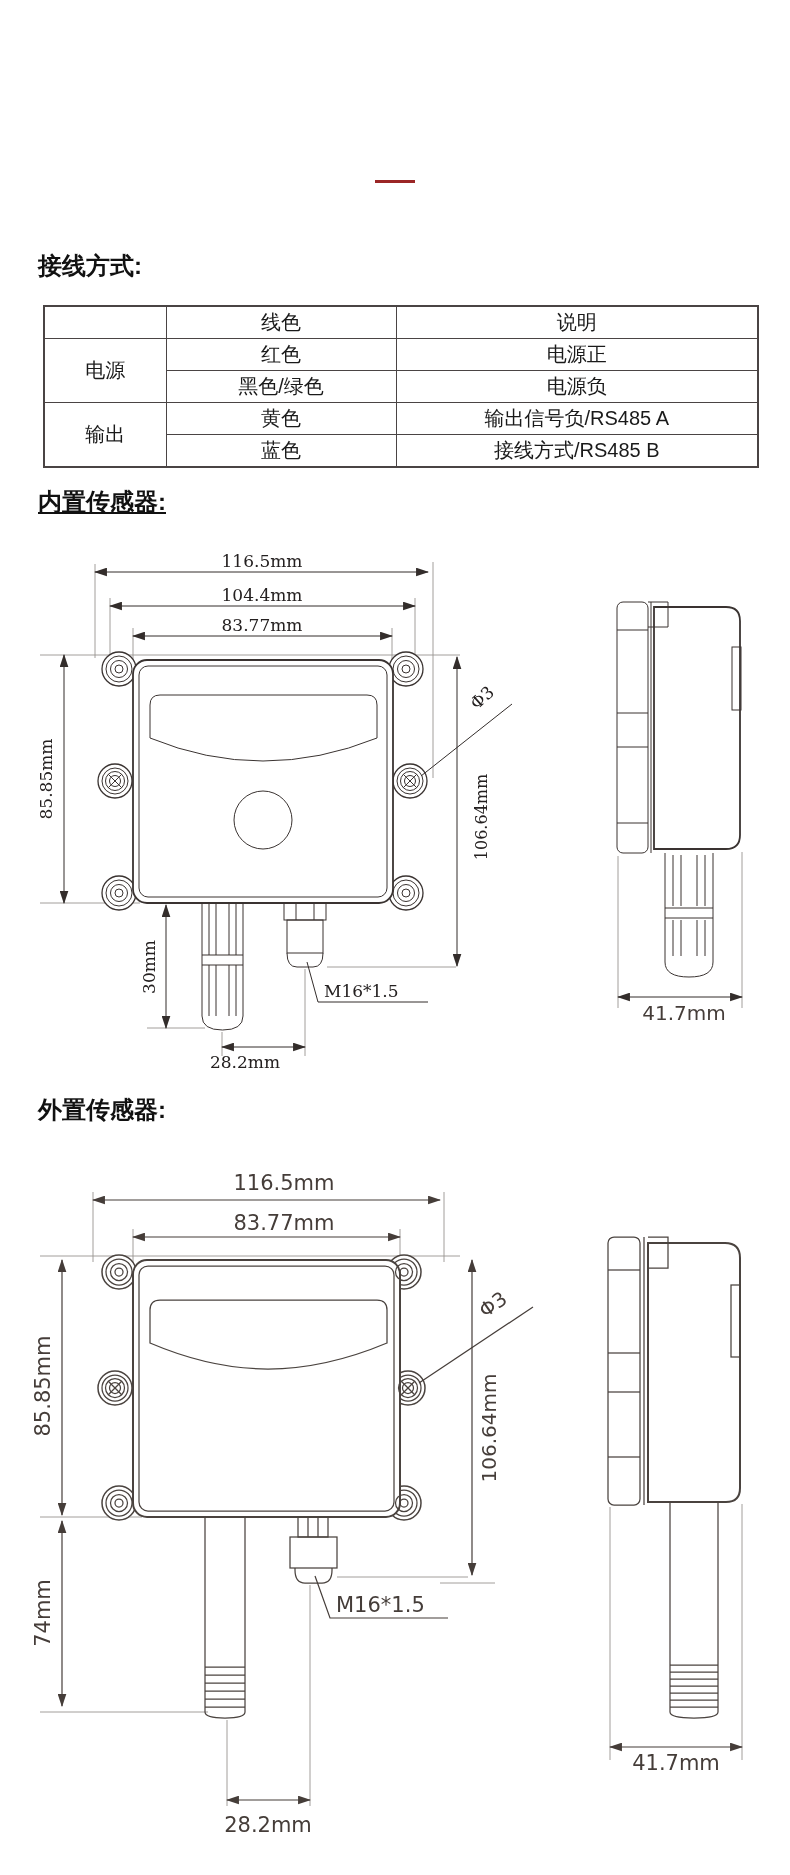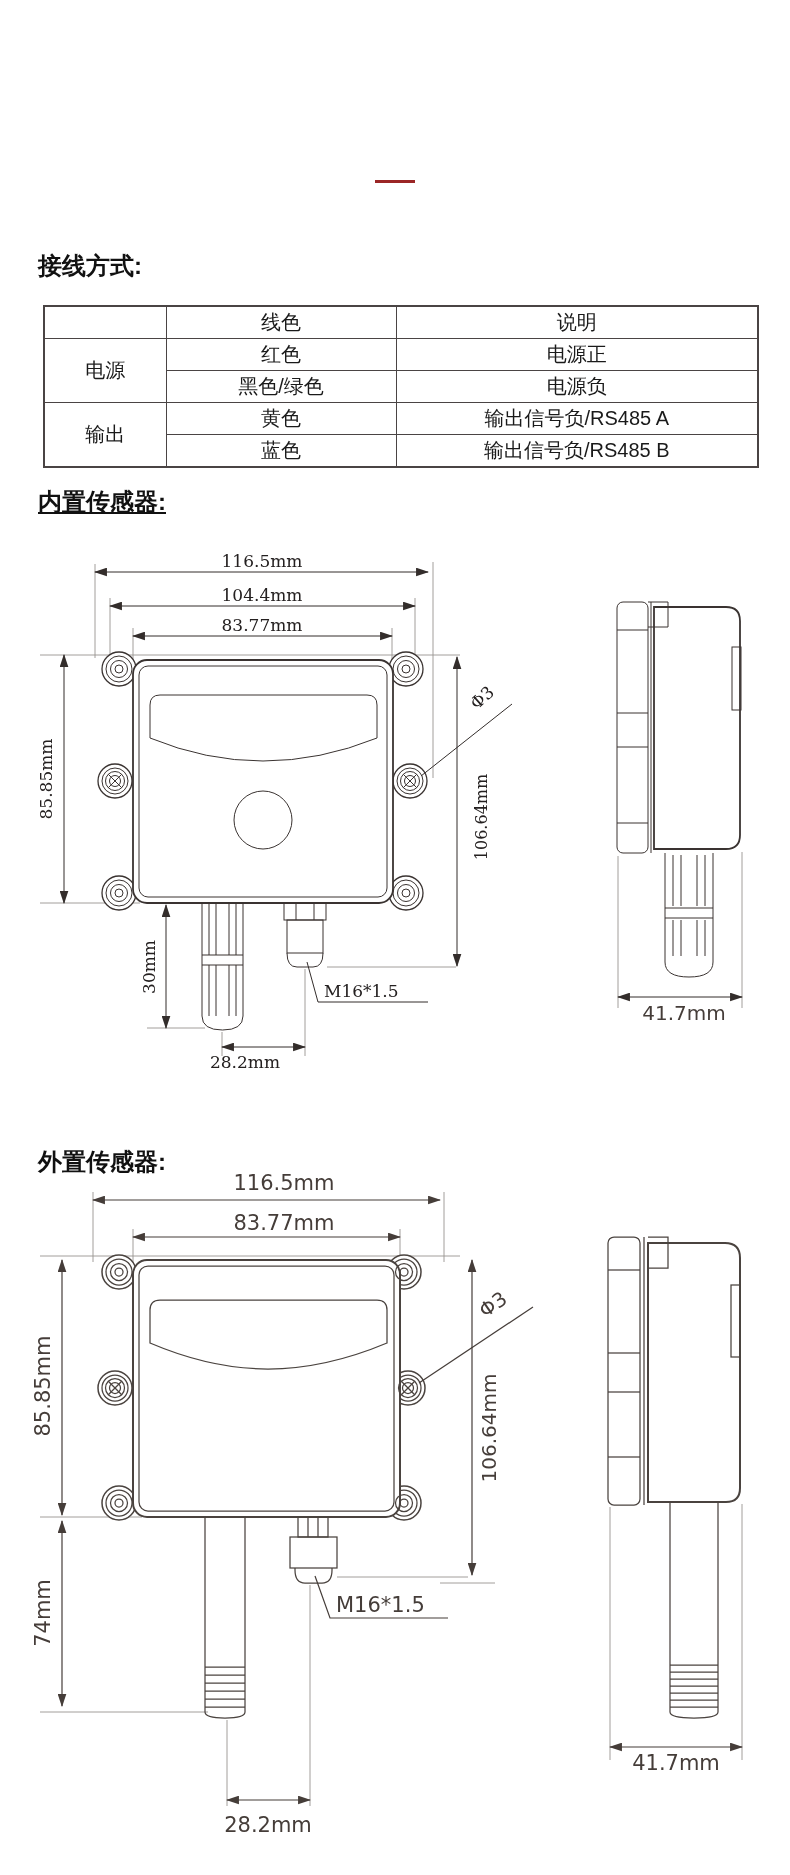--- a/index.html
+++ b/index.html
@@ -4,21 +4,21 @@
 <style>
   html,body{margin:0;padding:0;background:#fff;}
   #page{position:relative;width:790px;height:1875px;background:#fff;overflow:hidden;
         font-family:"Liberation Sans","DejaVu Sans",sans-serif;color:#1c1c1c;}
   .title{position:absolute;top:40px;left:0;width:790px;text-align:center;
          font-size:92px;font-weight:800;letter-spacing:3px;color:#2b2b2b;line-height:1.12;}
   .red-rule{position:absolute;top:180px;left:375px;width:40px;height:3px;background:#9b2626;}
   .sec-label{position:absolute;left:27px;font-size:24px;font-weight:700;color:#111;margin-left:11px;}
   #wiring-label{top:250px;}
   #builtin-label{top:486px;text-decoration:underline;}
-  #external-label{top:1146px;}
+  #external-label{top:1094px;}
   table.wiring{position:absolute;left:43px;top:305px;width:714px;border-collapse:collapse;
                table-layout:fixed;font-size:20px;color:#1a1a1a;}
   table.wiring td{border:1px solid #4a4444;text-align:center;vertical-align:middle;
                   height:31px;padding:0;}
   table.wiring{border:2px solid #4a4444;}
   svg{position:absolute;left:0;}
   #svg-builtin{top:530px;}
   #svg-external{top:1160px;}
   .ln{stroke:#3a3331;fill:none;stroke-width:1;}
   .lobe{fill:#fff;stroke:#3a3331;stroke-width:1.3;}
@@ -64,21 +64,21 @@
       <td>黑色/绿色</td>
       <td>电源负</td>
     </tr>
     <tr>
       <td rowspan="2">输出</td>
       <td>黄色</td>
       <td>输出信号负/RS485 A</td>
     </tr>
     <tr>
       <td>蓝色</td>
-      <td>输出信号负/RS485 B</td>
+      <td>接线方式/RS485 B</td>
     </tr>
   </tbody>
     </table>
 
   <div class="sec-label" id="builtin-label">内置传感器:</div>
 
   <svg id="svg-builtin" width="790" height="545" viewBox="0 530 790 545" xmlns="http://www.w3.org/2000/svg">
     <defs>
       <marker id="arr1" viewBox="0 0 12 8" refX="11" refY="4" markerWidth="13" markerHeight="9" orient="auto-start-reverse" markerUnits="userSpaceOnUse">
         <path d="M0,0 L12,4 L0,8 Z" fill="#332d2b"></path>

